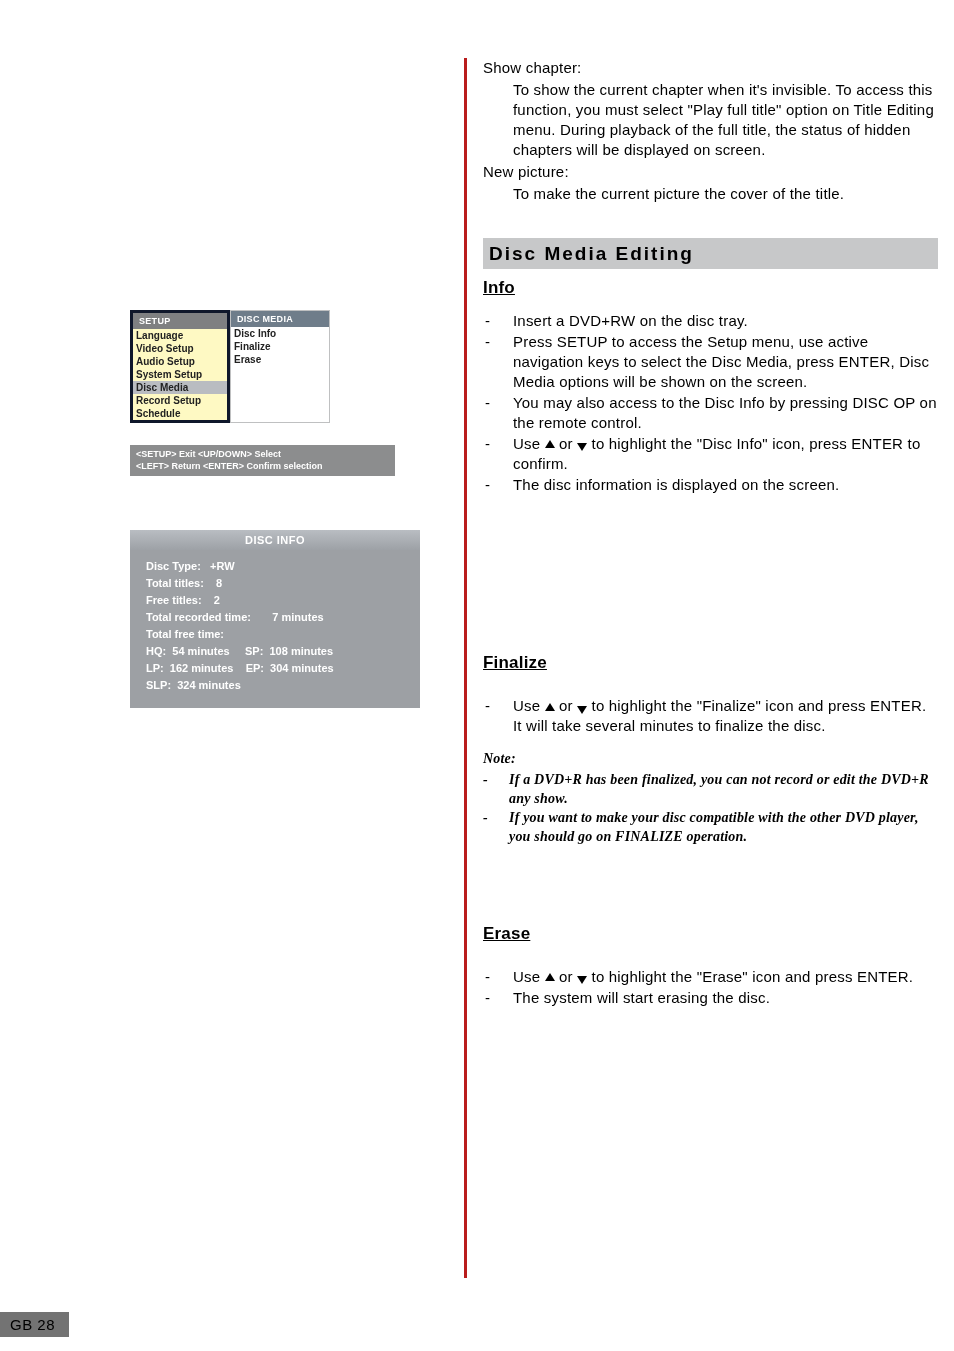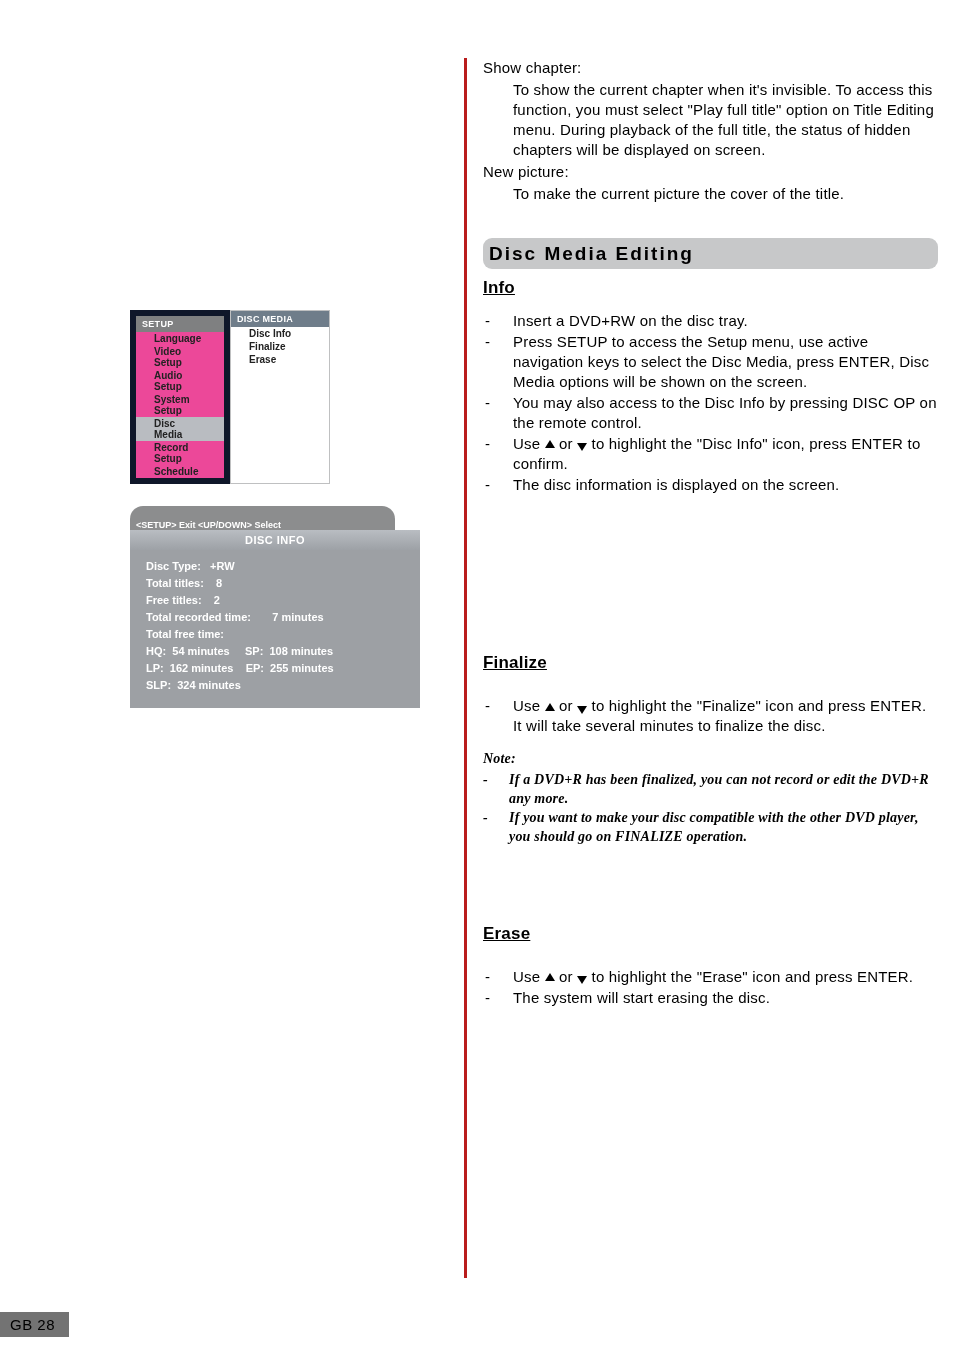--- a/index.html
+++ b/index.html
@@ -14,61 +14,60 @@
   .setup-menu {
     position: absolute;
     left: 130px;
     top: 310px;
     width: 290px;
     font-size: 11px;
   }
   .menu-row { display: flex; }
   .menu-col {
     width: 100px;
-    background: #ec4899;
-    border: 6px solid #0f172a;
+    background: #fef9c3;
+    border: 3px solid #0f172a;
   }
   .menu-col.right {
     width: 100px;
     background: #fff;
     border: 1px solid #bfc0c1;
   }
   .menu-col-header {
     background: #7f8081;
     color: #fff;
     font-weight: bold;
     font-size: 9px;
     padding: 3px 6px;
     letter-spacing: 0.3px;
   }
   .menu-col-header.blue {
     background: #6f7d8a;
   }
   .menu-col ul, .menu-col.right ul { list-style: none; }
   .menu-col li, .menu-col.right li {
-    padding: 1px 18px;
+    padding: 1px 3px;
     font-weight: bold;
     font-size: 10px;
     color: #222;
   }
   .menu-col li.highlight {
     background: #b9bcc1;
   }
   .menu-col.right li { background: #fff; }
 
   .menu-hints {
     margin-top: 22px;
     background: #8c8d8e;
     color: #fff;
     font-size: 9px;
     font-weight: bold;
-    padding: 14px 6px;
+    padding: 4px 6px;
     line-height: 1.3;
     width: 265px;
-    border-radius: 13px;
   }
 
   .disc-info-box {
     position: absolute;
     left: 130px;
     top: 530px;
     width: 290px;
     font-size: 11px;
   }
   .disc-info-header {
@@ -108,21 +107,20 @@
   .section-bar {
     background: #c7c8c9;
     font-weight: bold;
     font-size: 19px;
     letter-spacing: 2px;
     padding: 3px 6px;
     margin-top: 14px;
     margin-bottom: 2px;
     color: #000;
     font-family: Arial, Helvetica, sans-serif;
-    border-radius: 9px;
   }
   .sub-heading {
     font-weight: bold;
     text-decoration: underline;
     font-size: 17px;
     margin-top: 6px;
     margin-bottom: 12px;
     display: inline-block;
     text-align: center;
   }
@@ -216,21 +214,21 @@
 
   <div class="disc-info-box">
     <div class="disc-info-header">DISC INFO</div>
     <div class="disc-info-body">
       <div class="row">Disc Type:   +RW</div>
       <div class="row">Total titles:    8</div>
       <div class="row">Free titles:    2</div>
       <div class="row">Total recorded time:       7 minutes</div>
       <div class="row">Total free time:</div>
       <div class="row">HQ:  54 minutes     SP:  108 minutes</div>
-      <div class="row">LP:  162 minutes    EP:  255 minutes</div>
+      <div class="row">LP:  162 minutes    EP:  304 minutes</div>
       <div class="row">SLP:  324 minutes</div>
     </div>
   </div>
 
   <div class="right-col">
 
     <p>Show chapter:</p>
     <p class="indent">To show the current chapter when it's invisible. To access this function, you must select "Play full title" option on Title Editing menu. During playback of the full title, the status of hidden chapters will be displayed on screen.</p>
 
     <p>New picture:</p>
@@ -273,21 +271,21 @@
           <span class="dash">-</span>
           <span class="txt">Use <span class="tri-up"></span> or <span class="tri-down"></span> to highlight the "Finalize" icon and press ENTER. It will take several minutes to finalize the disc.</span>
         </li>
       </ul>
 
     <div class="note-block">
       <div class="note-title">Note:</div>
       <ul id="note-list">
           <li>
             <span class="dash">-</span>
-            <span class="txt">If a DVD+R has been finalized, you can not record or edit the DVD+R any more.</span>
+            <span class="txt">If a DVD+R has been finalized, you can not record or edit the DVD+R any show.</span>
           </li>
           <li>
             <span class="dash">-</span>
             <span class="txt">If you want to make your disc compatible with the other DVD player, you should go on FINALIZE operation.</span>
           </li>
         </ul>
     </div>
 
     <div class="spacer-md"></div>
     <div style="height:30px;"></div>

